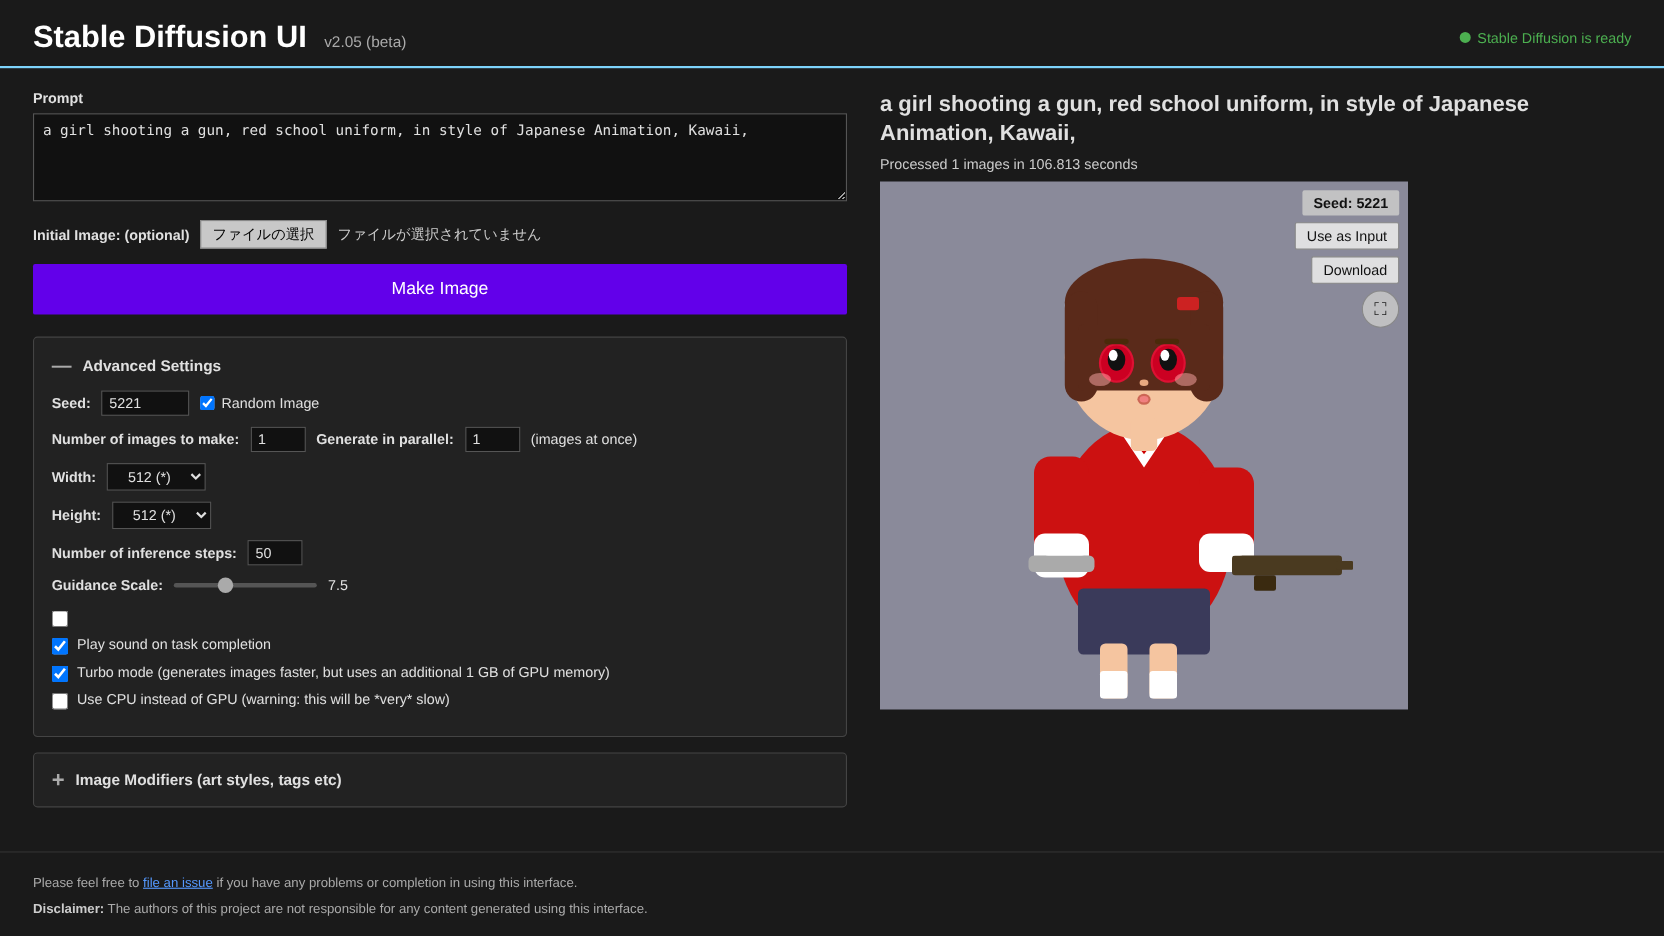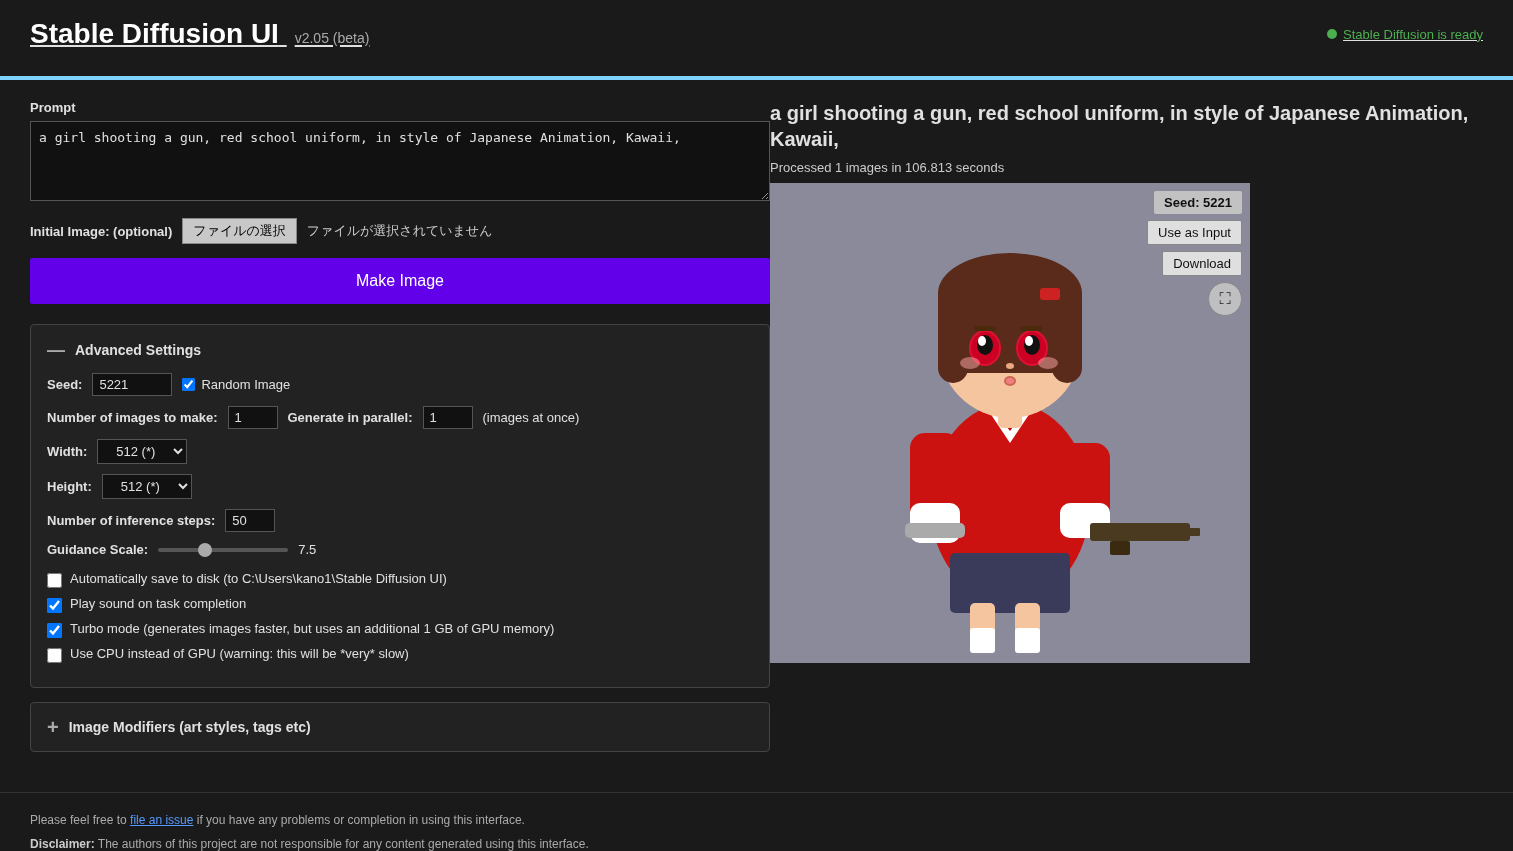--- a/index.html
+++ b/index.html
@@ -7,23 +7,22 @@
       background: #1a1a1a;
       color: #e0e0e0;
       font-family: Arial, sans-serif;
       font-size: 13px;
       min-height: 851px;
     }
     .top-bar {
       display: flex;
       align-items: center;
       justify-content: space-between;
-      padding: 18px 30px 26px 30px;
-      border-bottom: 4px solid #7dd3fc;
-      text-decoration: underline;
+      padding: 18px 30px 10px 30px;
+      border-bottom: 2px solid #7dd3fc;
     }
     .app-title {
       font-size: 28px;
       font-weight: bold;
       color: #ffffff;
     }
     .app-title .version {
       font-size: 14px;
       font-weight: normal;
       color: #aaa;
@@ -39,20 +38,21 @@
     .status-dot {
       width: 10px;
       height: 10px;
       border-radius: 50%;
       background: #4caf50;
       display: inline-block;
     }
     .main-layout {
       display: flex;
       padding: 20px 30px;
+      gap: 30px;
     }
     .left-panel {
       flex: 0 0 740px;
       max-width: 740px;
     }
     .right-panel {
       flex: 1;
     }
     .prompt-label {
       font-weight: bold;
@@ -395,21 +395,20 @@
       <div class="settings-row guidance-slider">
         <span class="settings-label">Guidance Scale:</span>
         <input type="range" min="1" max="20" value="7.5" step="0.5" style="">
         <span>7.5</span>
       </div>
 
       <div style="margin-top: 14px;">
 
         <div class="checkbox-row">
           <input type="checkbox" id="auto-save" style="">
-          <label for="auto-save">Automatically save to disk (to C:\Users\kano1\Stable Diffusion UI)</label>
         </div>
 
         <div class="checkbox-row">
           <input type="checkbox" id="play-sound" checked="" style="">
           <label for="play-sound">Play sound on task completion</label>
         </div>
 
         <div class="checkbox-row">
           <input type="checkbox" id="turbo-mode" checked="" style="">
           <label for="turbo-mode">Turbo mode (generates images faster, but uses an additional 1 GB of GPU memory)</label>

